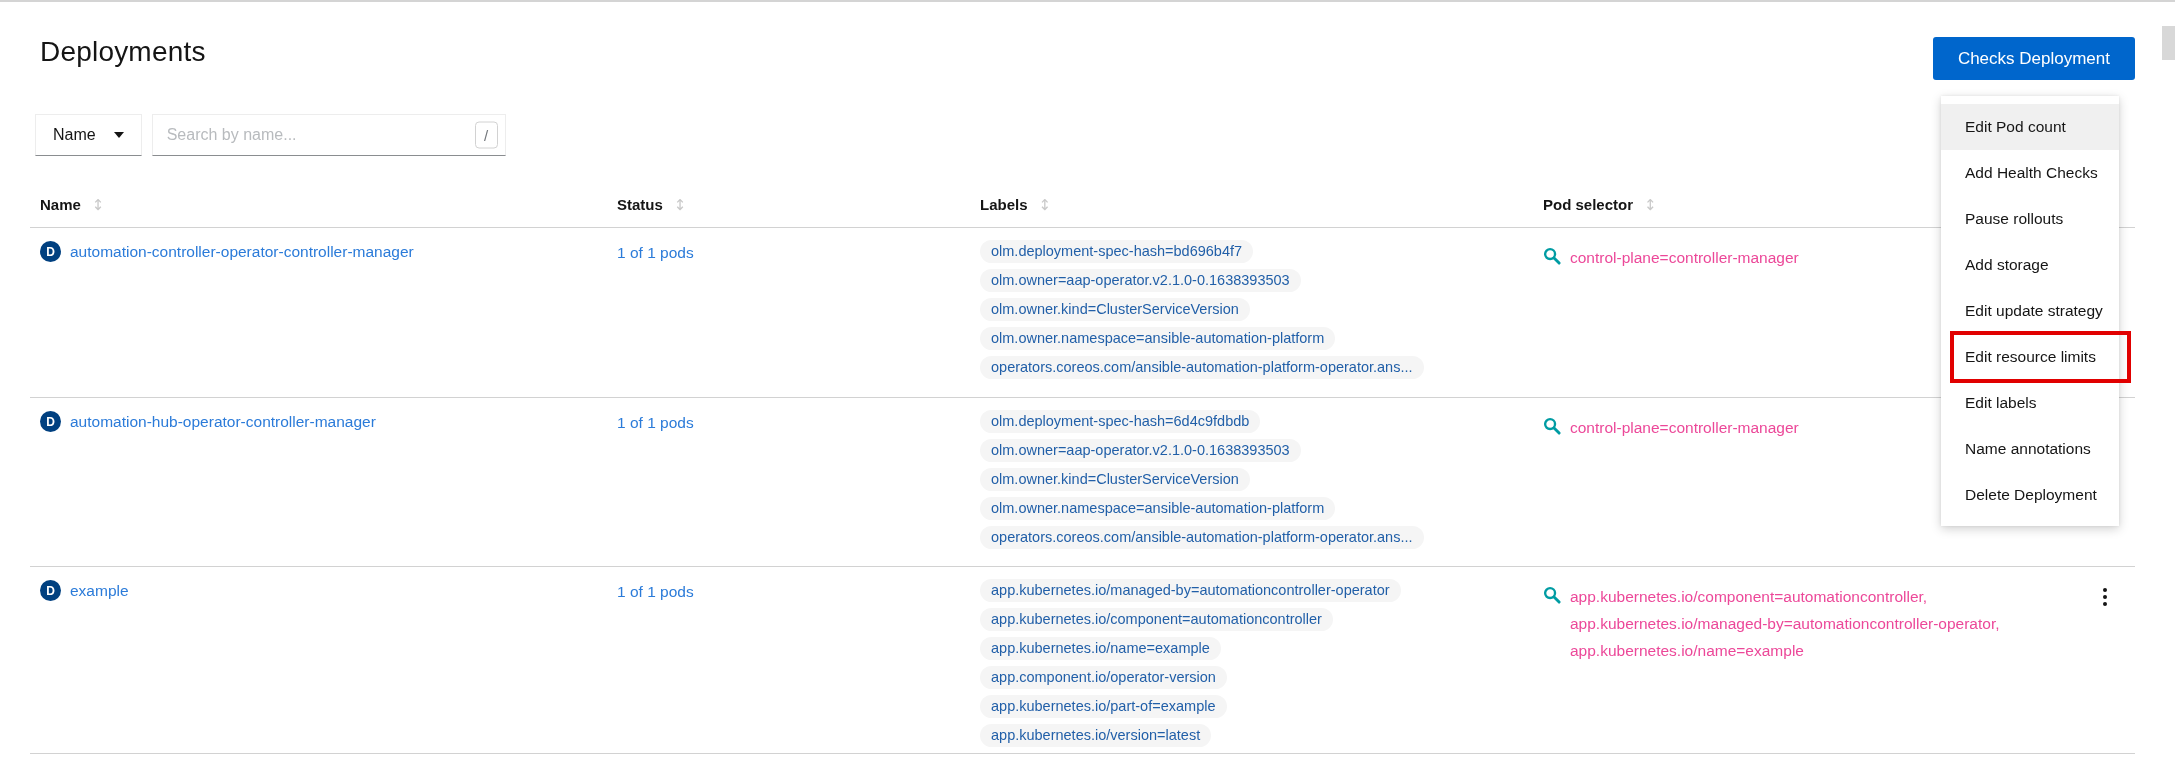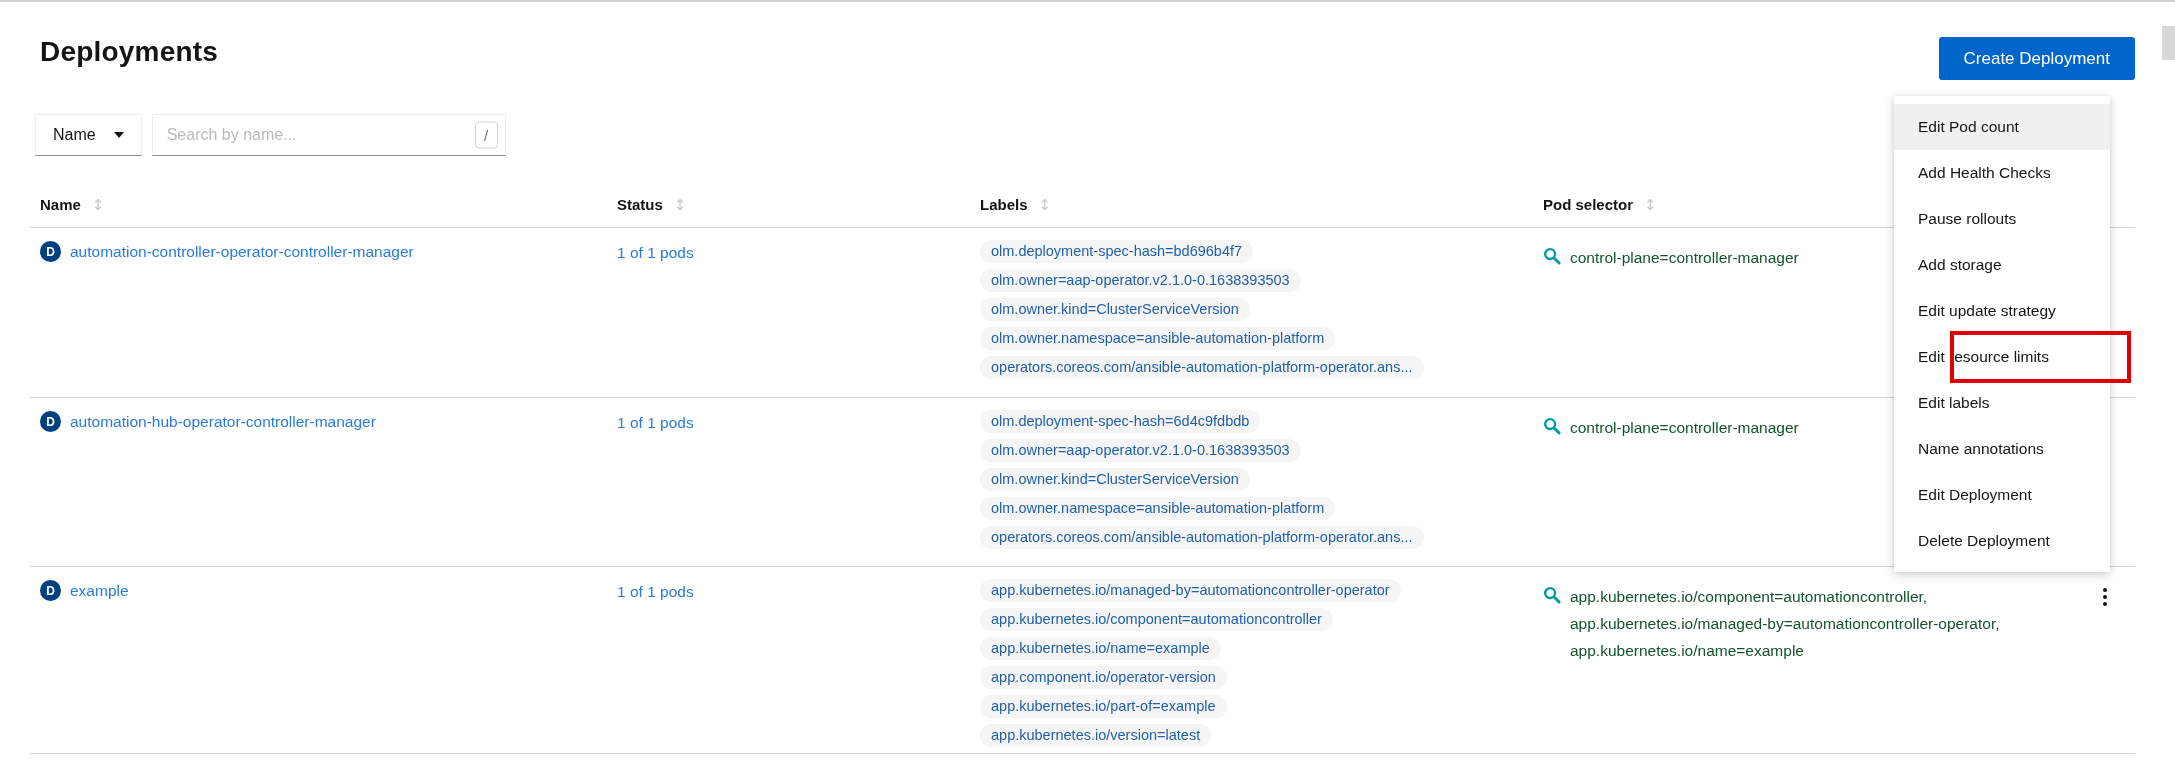--- a/index.html
+++ b/index.html
@@ -3,21 +3,21 @@
 <meta charset="utf-8">
 <style>
   html,body{margin:0;padding:0}
   body{
     width:2175px;height:765px;position:relative;background:#ffffff;
     font-family:"Liberation Sans","DejaVu Sans",sans-serif;color:#151515;overflow:hidden;
   }
   .top-rule{position:absolute;top:0;left:0;width:2175px;height:2px;background:#d4d4d4}
   .scrollbar-thumb{position:absolute;right:0;top:26px;width:13px;height:34px;background:#d8d8d8}
 
-  .page-title{position:absolute;left:40px;top:36px;margin:0;font-size:28px;font-weight:700;color:#151515;letter-spacing:.2px}
+  .page-title{position:absolute;left:40px;top:36px;margin:0;font-size:28px;font-weight:400;color:#151515;letter-spacing:.2px}
 
   .create-btn{
     position:absolute;top:37px;right:40px;height:43px;padding:0 25px;
     background:#0066cc;color:#ffffff;font-size:17px;border:none;border-radius:3px;cursor:pointer;
     font-family:inherit;
   }
 
   .filter-bar{position:absolute;left:35px;top:114px;display:flex;height:42px}
   .filter-dropdown{
     display:flex;align-items:center;gap:18px;padding:0 17px;background:#fff;
@@ -54,43 +54,43 @@
 
   .cell-labels{position:absolute;left:950px;top:12px}
   .chip{
     display:block;width:fit-content;height:23px;line-height:23px;margin-bottom:6px;
     padding:0 11px;background:#f5f5f5;border-radius:12px;font-size:14.5px;color:#215fa8;cursor:pointer;white-space:nowrap;
   }
 
   .cell-selector{position:absolute;left:1513px;top:16px;padding-left:27px;max-width:470px}
   .selector-icon{position:absolute;left:0;top:3px}
   .selector-line{line-height:27px;font-size:15.5px;white-space:nowrap}
-  .selector-line a{color:#14532d;text-decoration:none;cursor:pointer}
+  .selector-line a{color:#ec4899;text-decoration:none;cursor:pointer}
 
   .kebab{position:absolute;right:18px;top:14px;width:24px;height:32px;display:flex;flex-direction:column;align-items:center;justify-content:center;gap:3px;cursor:pointer;background:none;border:none}
   .kebab .dot{width:4px;height:4px;border-radius:50%;background:#151515}
 
   .menu{
-    position:absolute;left:1894px;top:96px;width:216px;background:#ffffff;padding:8px 0;
+    position:absolute;left:1941px;top:96px;width:178px;background:#ffffff;padding:8px 0;
     box-shadow:0 3px 10px rgba(0,0,0,.18),0 0 3px rgba(0,0,0,.08);z-index:15;
   }
   .menu-item{height:46px;line-height:46px;padding-left:24px;font-size:15.5px;color:#151515;cursor:pointer;white-space:nowrap}
   .menu-item.hovered{background:#f0f0f0}
 
   .red-box{position:absolute;left:1950px;top:331px;width:181px;height:52px;border:4px solid #e10000;box-sizing:border-box;z-index:20;pointer-events:none}
 </style>
 </head>
 <body>
 
 <div class="top-rule"></div>
 <div class="scrollbar-thumb"></div>
 
 <h1 class="page-title">Deployments</h1>
 
-<button class="create-btn">Create Deployment</button>
+<button class="create-btn">Checks Deployment</button>
 
 <div class="filter-bar">
   <div class="filter-dropdown">
     <span>Name</span>
     <span class="caret-down"></span>
   </div>
   <div class="search-wrap">
     <input class="search-input" type="text" placeholder="Search by name..." style="">
     <span class="slash-badge">/</span>
   </div>
@@ -216,17 +216,16 @@
 
 <div class="menu" id="actions-menu">
     <div class="menu-item hovered">Edit Pod count</div>
     <div class="menu-item">Add Health Checks</div>
     <div class="menu-item">Pause rollouts</div>
     <div class="menu-item">Add storage</div>
     <div class="menu-item">Edit update strategy</div>
     <div class="menu-item">Edit resource limits</div>
     <div class="menu-item">Edit labels</div>
     <div class="menu-item">Name annotations</div>
-    <div class="menu-item">Edit Deployment</div>
     <div class="menu-item">Delete Deployment</div>
   </div>
 
 <div class="red-box"></div>
 
 </body></html>

